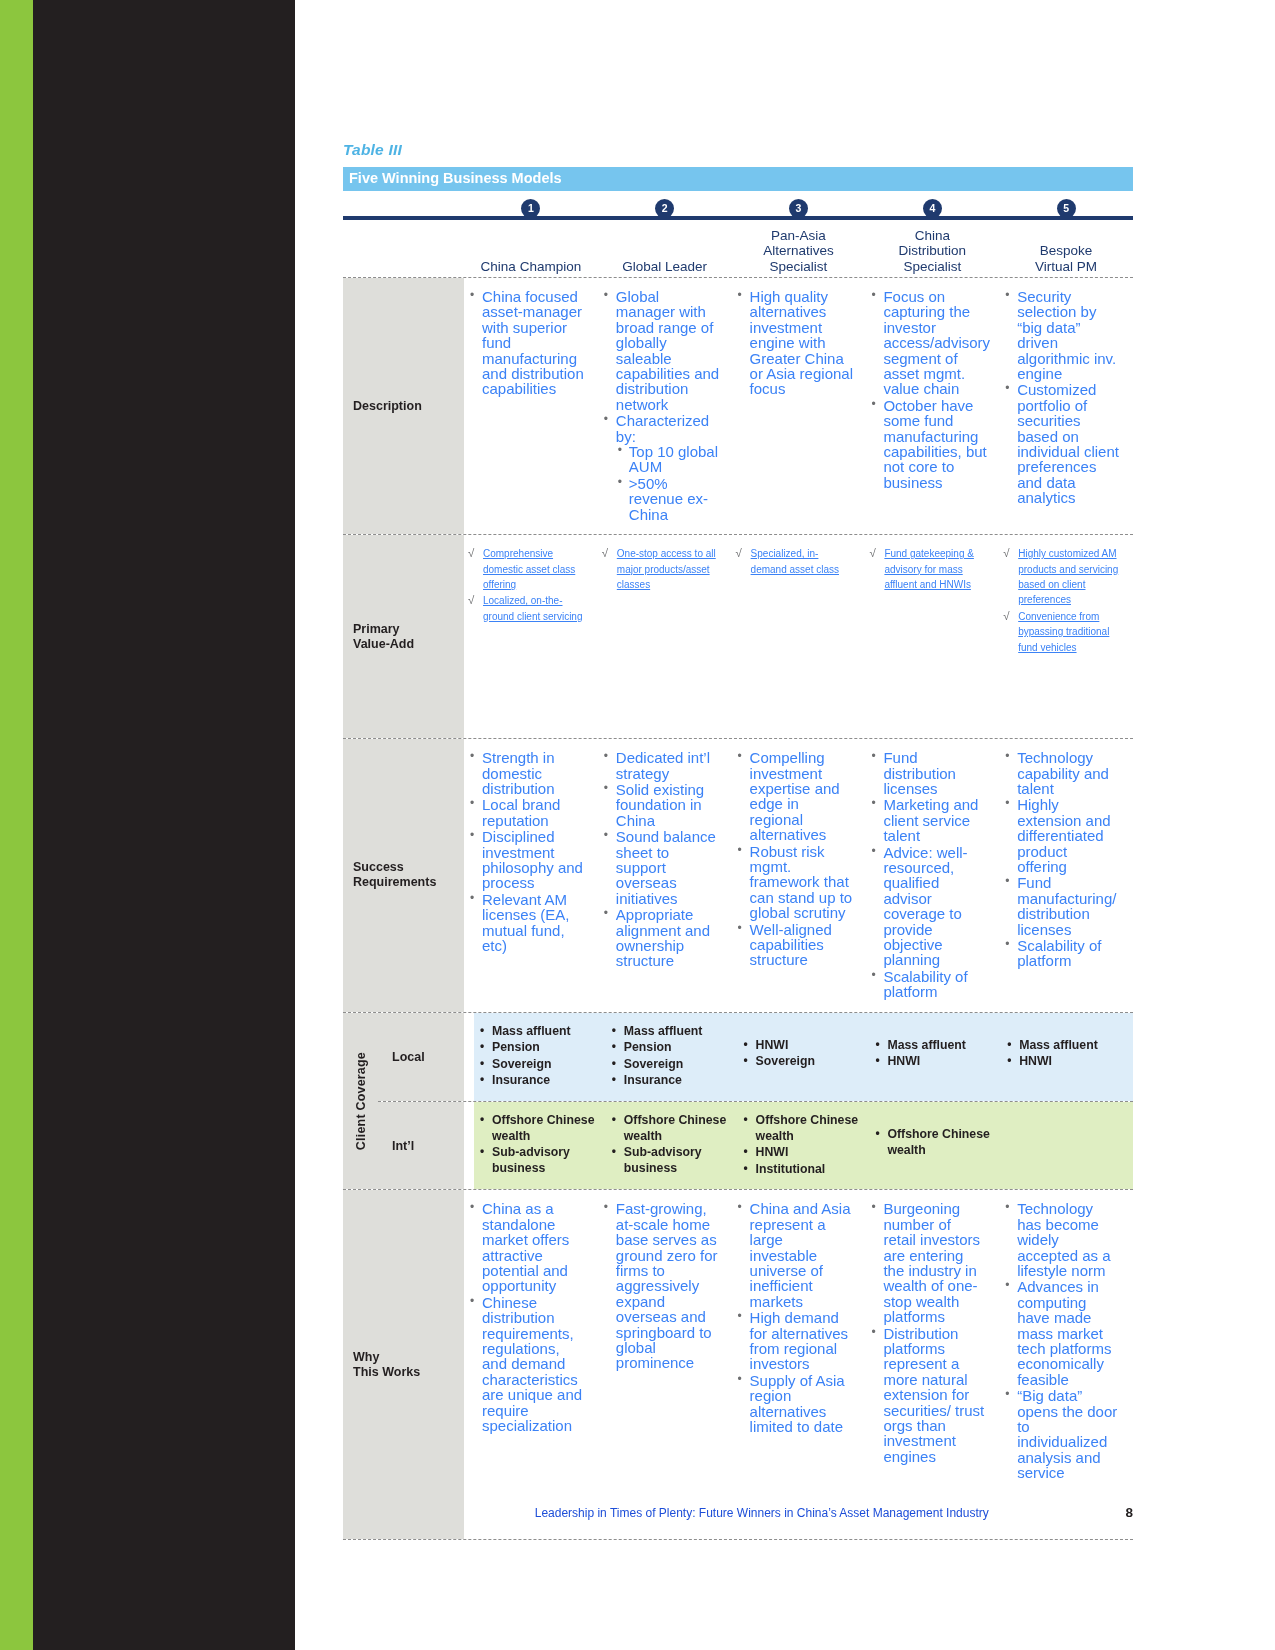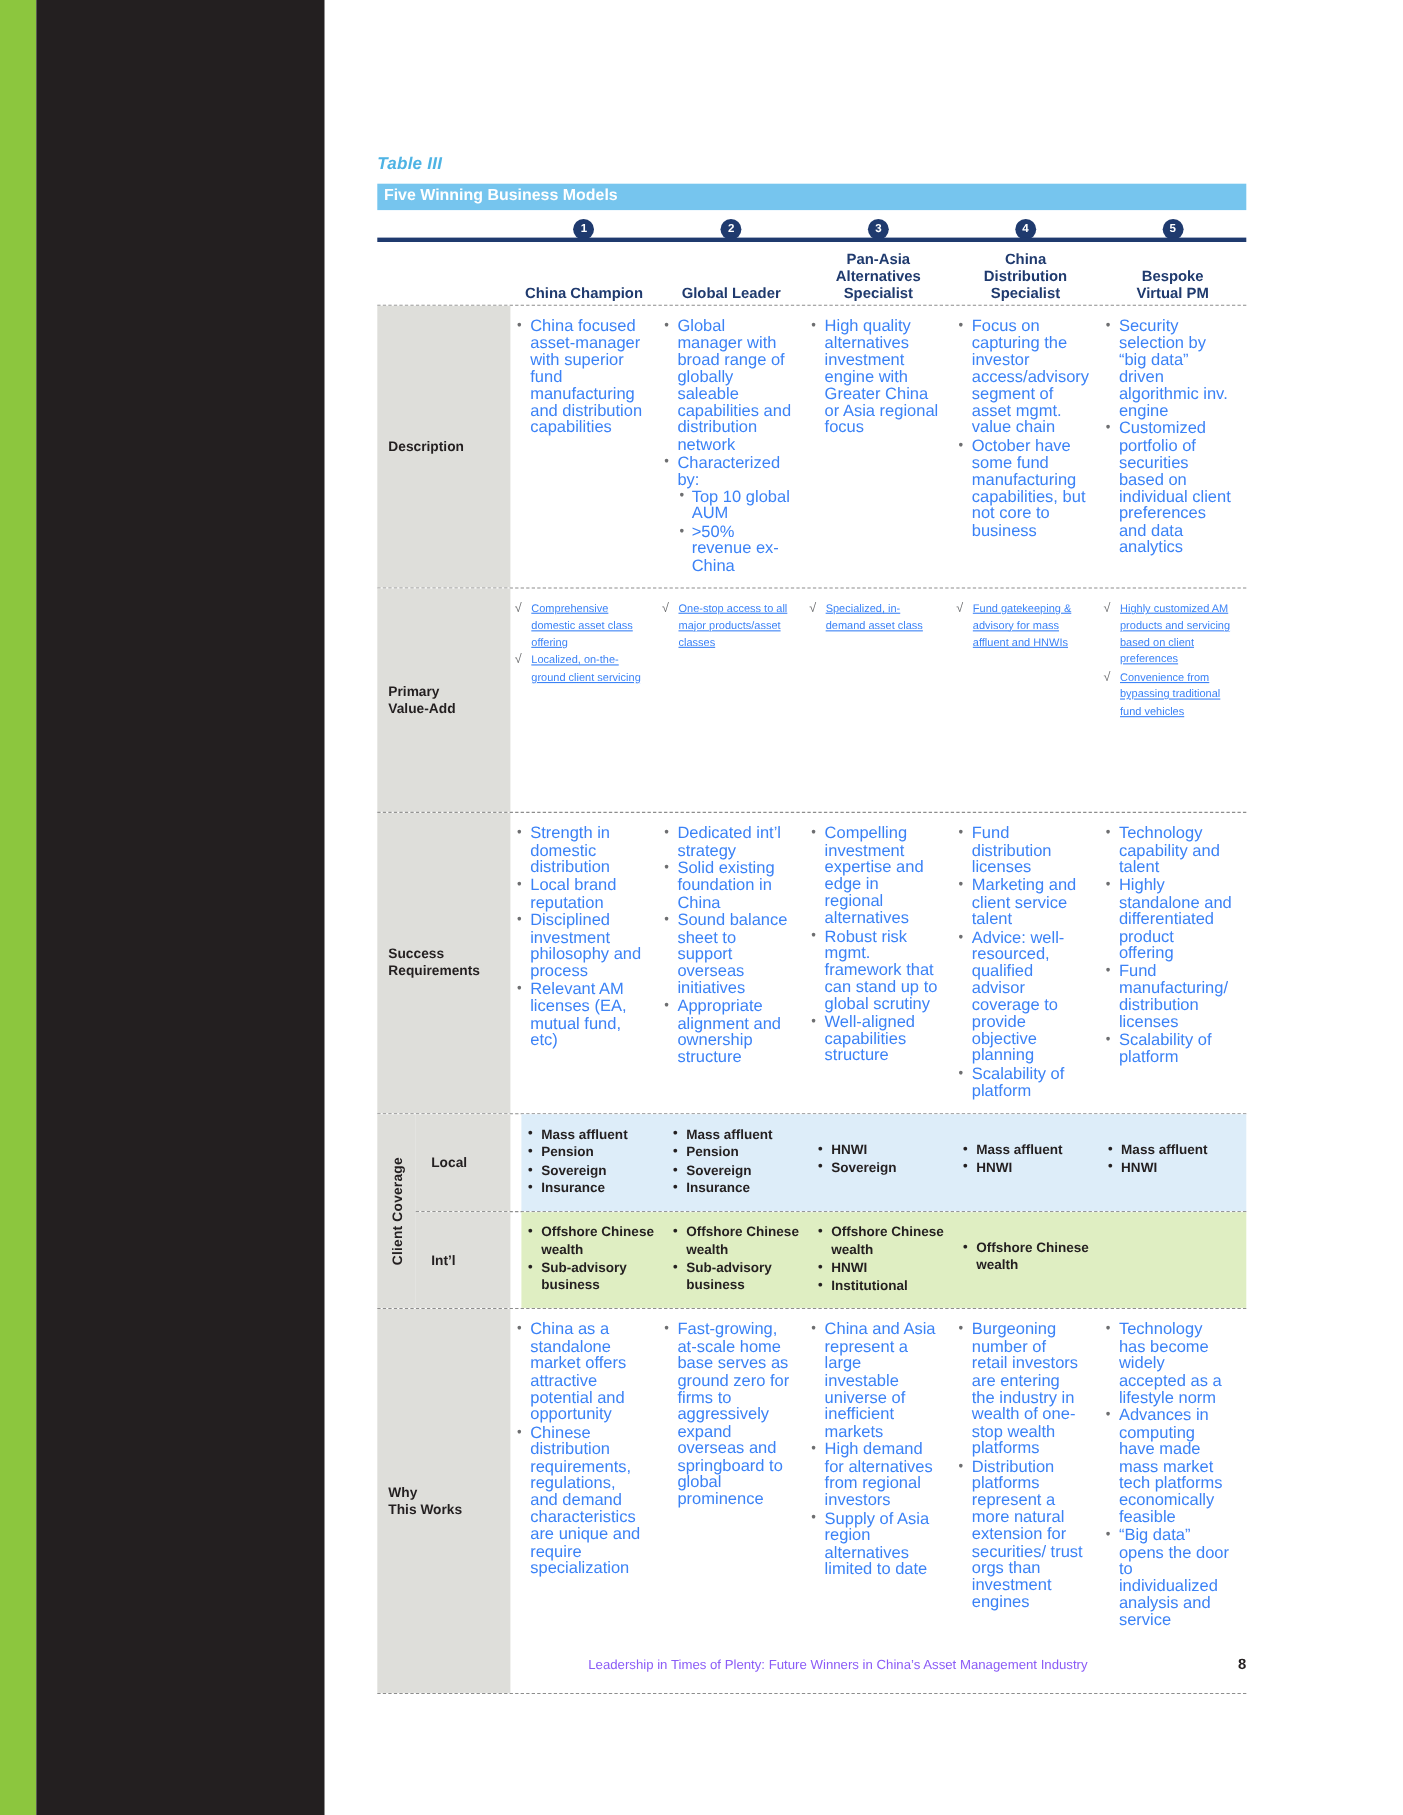--- a/index.html
+++ b/index.html
@@ -40,21 +40,21 @@
     background:#1f3a6e; color:#fff; font-size:10.5px; font-weight:bold;
     line-height:19px; text-align:center;
   }
 
   .rule-navy { position:absolute; left:0; top:216px; width:790px; height:4px; background:#1f3a6e; }
 
   
   .col-headers { position:absolute; left:0; top:226px; width:790px; height:50px; }
   .col-head {
     position:absolute; top:0; text-align:center;
-    font-size:13.5px; font-weight:bold; color:#1f3a6e; line-height:15.5px;
+    font-size:13.5px; font-weight:normal; color:#1f3a6e; line-height:15.5px;
   }
 
   
   .grid { position:absolute; left:0; top:277px; width:790px; }
 
   .row { position:relative; width:790px; display:flex; border-top:1px dashed #8d8d8d; }
   .row:first-child { border-top:1px dashed #8d8d8d; }
 
   .rowlabel {
     width:121px; flex:0 0 121px; background:#dededa;
@@ -122,21 +122,21 @@
   .cc-cell.pad-top ul.bb { padding-top:14px; }
 
   .bottom-rule { width:790px; border-top:1px dashed #8d8d8d; }
 
   
   .footer {
     position:absolute; left:0; top:1505px; width:790px;
     display:flex; justify-content:space-between; align-items:baseline;
   }
   .footer-text {
-    flex:1; text-align:center; font-size:12px; color:#8b5cf6;
+    flex:1; text-align:center; font-size:12px; color:#1d4ed8;
     padding-left:55px;
   }
   .footer-page { font-size:13.5px; font-weight:bold; color:#231f20; }
 </style>
 </head>
 <body>
 
 <div class="page">
 
   <div class="left-green"></div>
@@ -286,21 +286,21 @@
               <ul class="bl">
                 <li>Fund distribution licenses</li>
                 <li>Marketing and client service talent</li>
                 <li>Advice: well-resourced, qualified advisor coverage to provide objective planning</li>
                 <li>Scalability of platform</li>
               </ul>
             </div>
             <div class="cell">
               <ul class="bl">
                 <li>Technology capability and talent</li>
-                <li>Highly standalone and differentiated product offering</li>
+                <li>Highly extension and differentiated product offering</li>
                 <li>Fund manufacturing/ distribution licenses</li>
                 <li>Scalability of platform</li>
               </ul>
             </div>
           </div>
         </div>
         <div class="cc-wrap">
           <div class="cc-side">
             <span>Client Coverage</span>
           </div>

